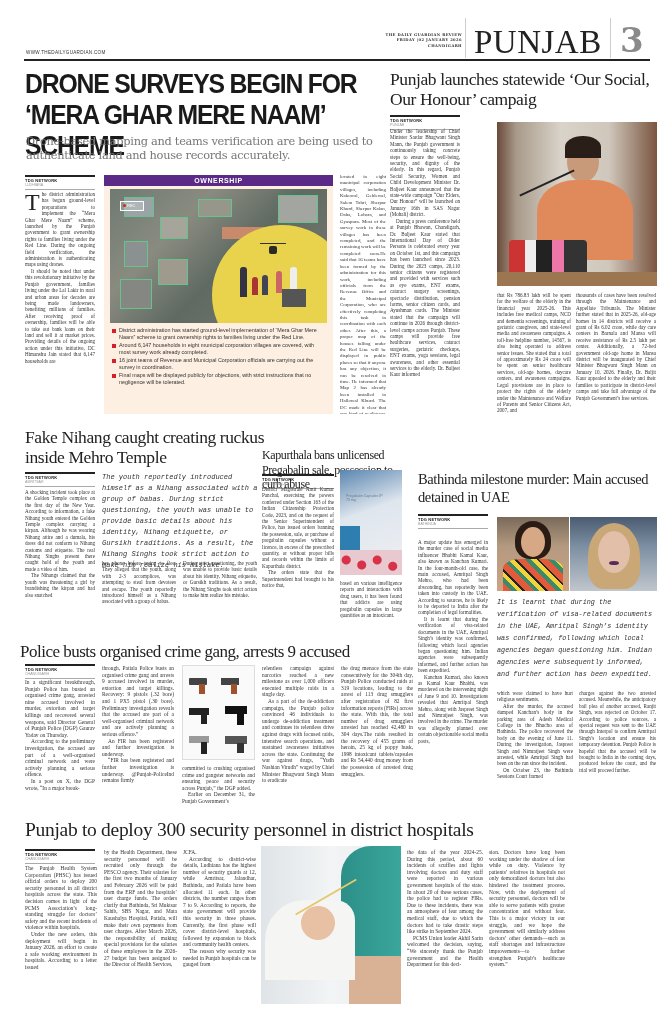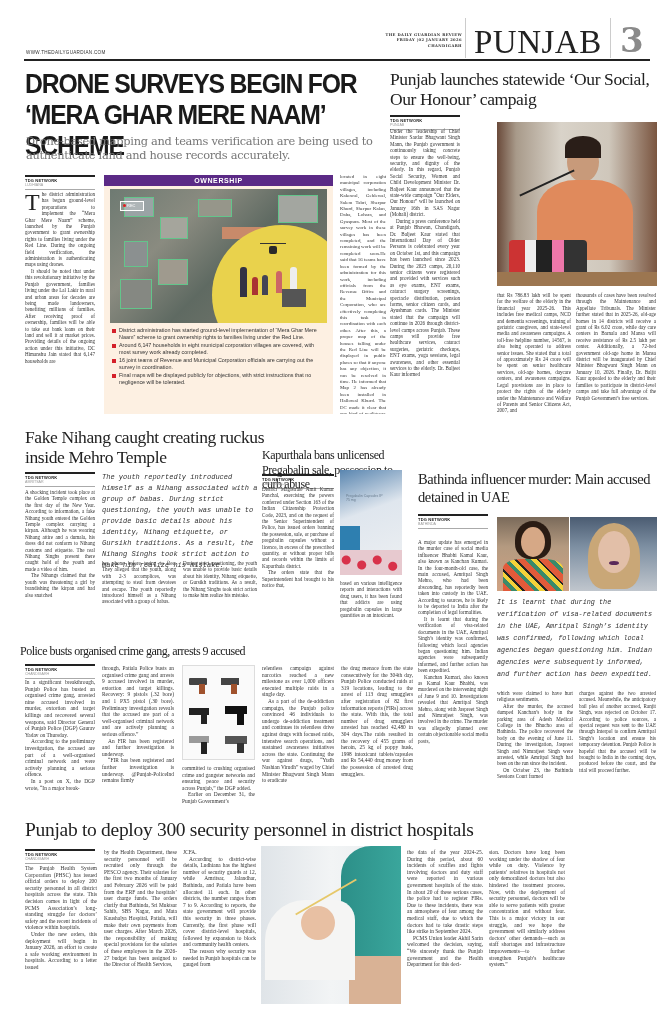--- a/index.html
+++ b/index.html
@@ -146,21 +146,21 @@
 </div>
 <div class="abs photo" style="left:340px;top:470px;width:62px;height:105px;background:linear-gradient(160deg,#5a86b0 0%,#dfe6ee 40%,#eef0f2 100%);">
   <div style="position:absolute;left:6px;top:24px;width:40px;font-family:'Liberation Sans',sans-serif;font-size:3.5px;line-height:4px;color:#6a7d8f;">Pregabalin Capsules IP 75 mg</div>
   <div style="position:absolute;left:0;top:56px;width:20px;height:26px;background:#2e7fb0;"></div>
   <div style="position:absolute;left:0;top:80px;width:62px;height:25px;background:radial-gradient(circle at 10% 40%,#d8324a 0 4px,transparent 5px),radial-gradient(circle at 35% 60%,#d8324a 0 4px,transparent 5px),radial-gradient(circle at 60% 40%,#d8324a 0 4px,transparent 5px),radial-gradient(circle at 85% 65%,#d8324a 0 4px,transparent 5px),#e7c9cf;"></div>
 </div>
 <div class="abs body-text" style="left:340px;top:580px;width:62px;height:58px;">
   <p style="text-indent:0">based on various intelligence reports and interactions with drug users, it has been found that addicts are using pregabalin capsules in large quantities as an intoxicant.</p>
 </div>
 
-<div class="abs hl" style="left:418px;top:471px;width:245px;font-size:14.5px;line-height:17.5px;">Bathinda influencer murder: Main accused detained in UAE</div>
+<div class="abs hl" style="left:418px;top:471px;width:245px;font-size:14.5px;line-height:17.5px;">Bathinda milestone murder: Main accused detained in UAE</div>
 <div class="abs" style="left:418px;top:514px;width:70px;">
   <div class="byline">
     <div class="net">TDG NETWORK</div>
     <div class="loc">BATHINDA</div>
   </div>
 </div>
 <div class="abs body-text" style="left:418px;top:539px;width:70px;height:270px;">
   <p>A major update has emerged in the murder case of social media influencer Bhabhi Kamal Kaur, also known as Kanchan Kumari. In the four-month-old case, the main accused, Amritpal Singh Mehro, who had been absconding, has reportedly been taken into custody in the UAE. According to sources, he is likely to be deported to India after the completion of legal formalities.</p>
   <p>It is learnt that during the verification of visa-related documents in the UAE, Amritpal Singh’s identity was confirmed, following which local agencies began questioning him. Indian agencies were subsequently informed, and further action has been expedited.</p>
   <p>Kanchan Kumari, also known as Kamal Kaur Bhabhi, was murdered on the intervening night of June 9 and 10. Investigations revealed that Amritpal Singh Mehro, along with Jaspreet Singh and Nimratjeet Singh, was involved in the crime. The murder was allegedly planned over certain objectionable social media posts,</p>
@@ -178,21 +178,21 @@
 <div class="abs quote" style="left:497px;top:596px;width:160px;font-size:6.8px;line-height:12px;">It is learnt that during the verification of visa-related documents in the UAE, Amritpal Singh’s identity was confirmed, following which local agencies began questioning him. Indian agencies were subsequently informed, and further action has been expedited.</div>
 <div class="abs body-text" style="left:497px;top:690px;width:76px;height:120px;">
   <p style="text-indent:0">which were claimed to have hurt religious sentiments.</p>
   <p>After the murder, the accused dumped Kanchan’s body in the parking area of Adesh Medical College in the Bhucho area of Bathinda. The police recovered the body on the evening of June 11. During the investigation, Jaspreet Singh and Nimratjeet Singh were arrested, while Amritpal Singh had been on the run since the incident.</p>
   <p>On October 23, the Bathinda Sessions Court framed</p>
 </div>
 <div class="abs body-text" style="left:579px;top:690px;width:77px;height:120px;">
   <p style="text-indent:0">charges against the two arrested accused. Meanwhile, the anticipatory bail plea of another accused, Ranjit Singh, was rejected on October 17. According to police sources, a special request was sent to the UAE through Interpol to confirm Amritpal Singh’s location and ensure his temporary detention. Punjab Police is hopeful that the accused will be brought to India in the coming days, produced before the court, and the trial will proceed further.</p>
 </div>
 
-<div class="abs hl" style="left:20px;top:642px;width:400px;font-size:12px;line-height:19px;white-space:nowrap;letter-spacing:-0.5px;">Police busts organised crime gang, arrests 9 accused</div>
+<div class="abs hl" style="left:20px;top:642px;width:400px;font-size:17px;line-height:19px;white-space:nowrap;letter-spacing:-0.5px;">Police busts organised crime gang, arrests 9 accused</div>
 <div class="abs" style="left:25px;top:664px;width:70px;">
   <div class="byline">
     <div class="net">TDG NETWORK</div>
     <div class="loc">CHANDIGARH</div>
   </div>
 </div>
 <div class="abs body-text" style="left:25px;top:679px;width:70px;height:134px;font-size:5.4px;line-height:6.6px;">
   <p>In a significant breakthrough, Punjab Police has busted an organised crime gang, arrested nine accused involved in murder, extortion and target killings and recovered several weapons, said Director General of Punjab Police (DGP) Gaurav Yadav on Thursday.</p>
   <p>According to the preliminary investigation, the accused are part of a well-organised criminal network and were actively planning a serious offence.</p>
   <p>In a post on X, the DGP wrote, “In a major break-</p>

